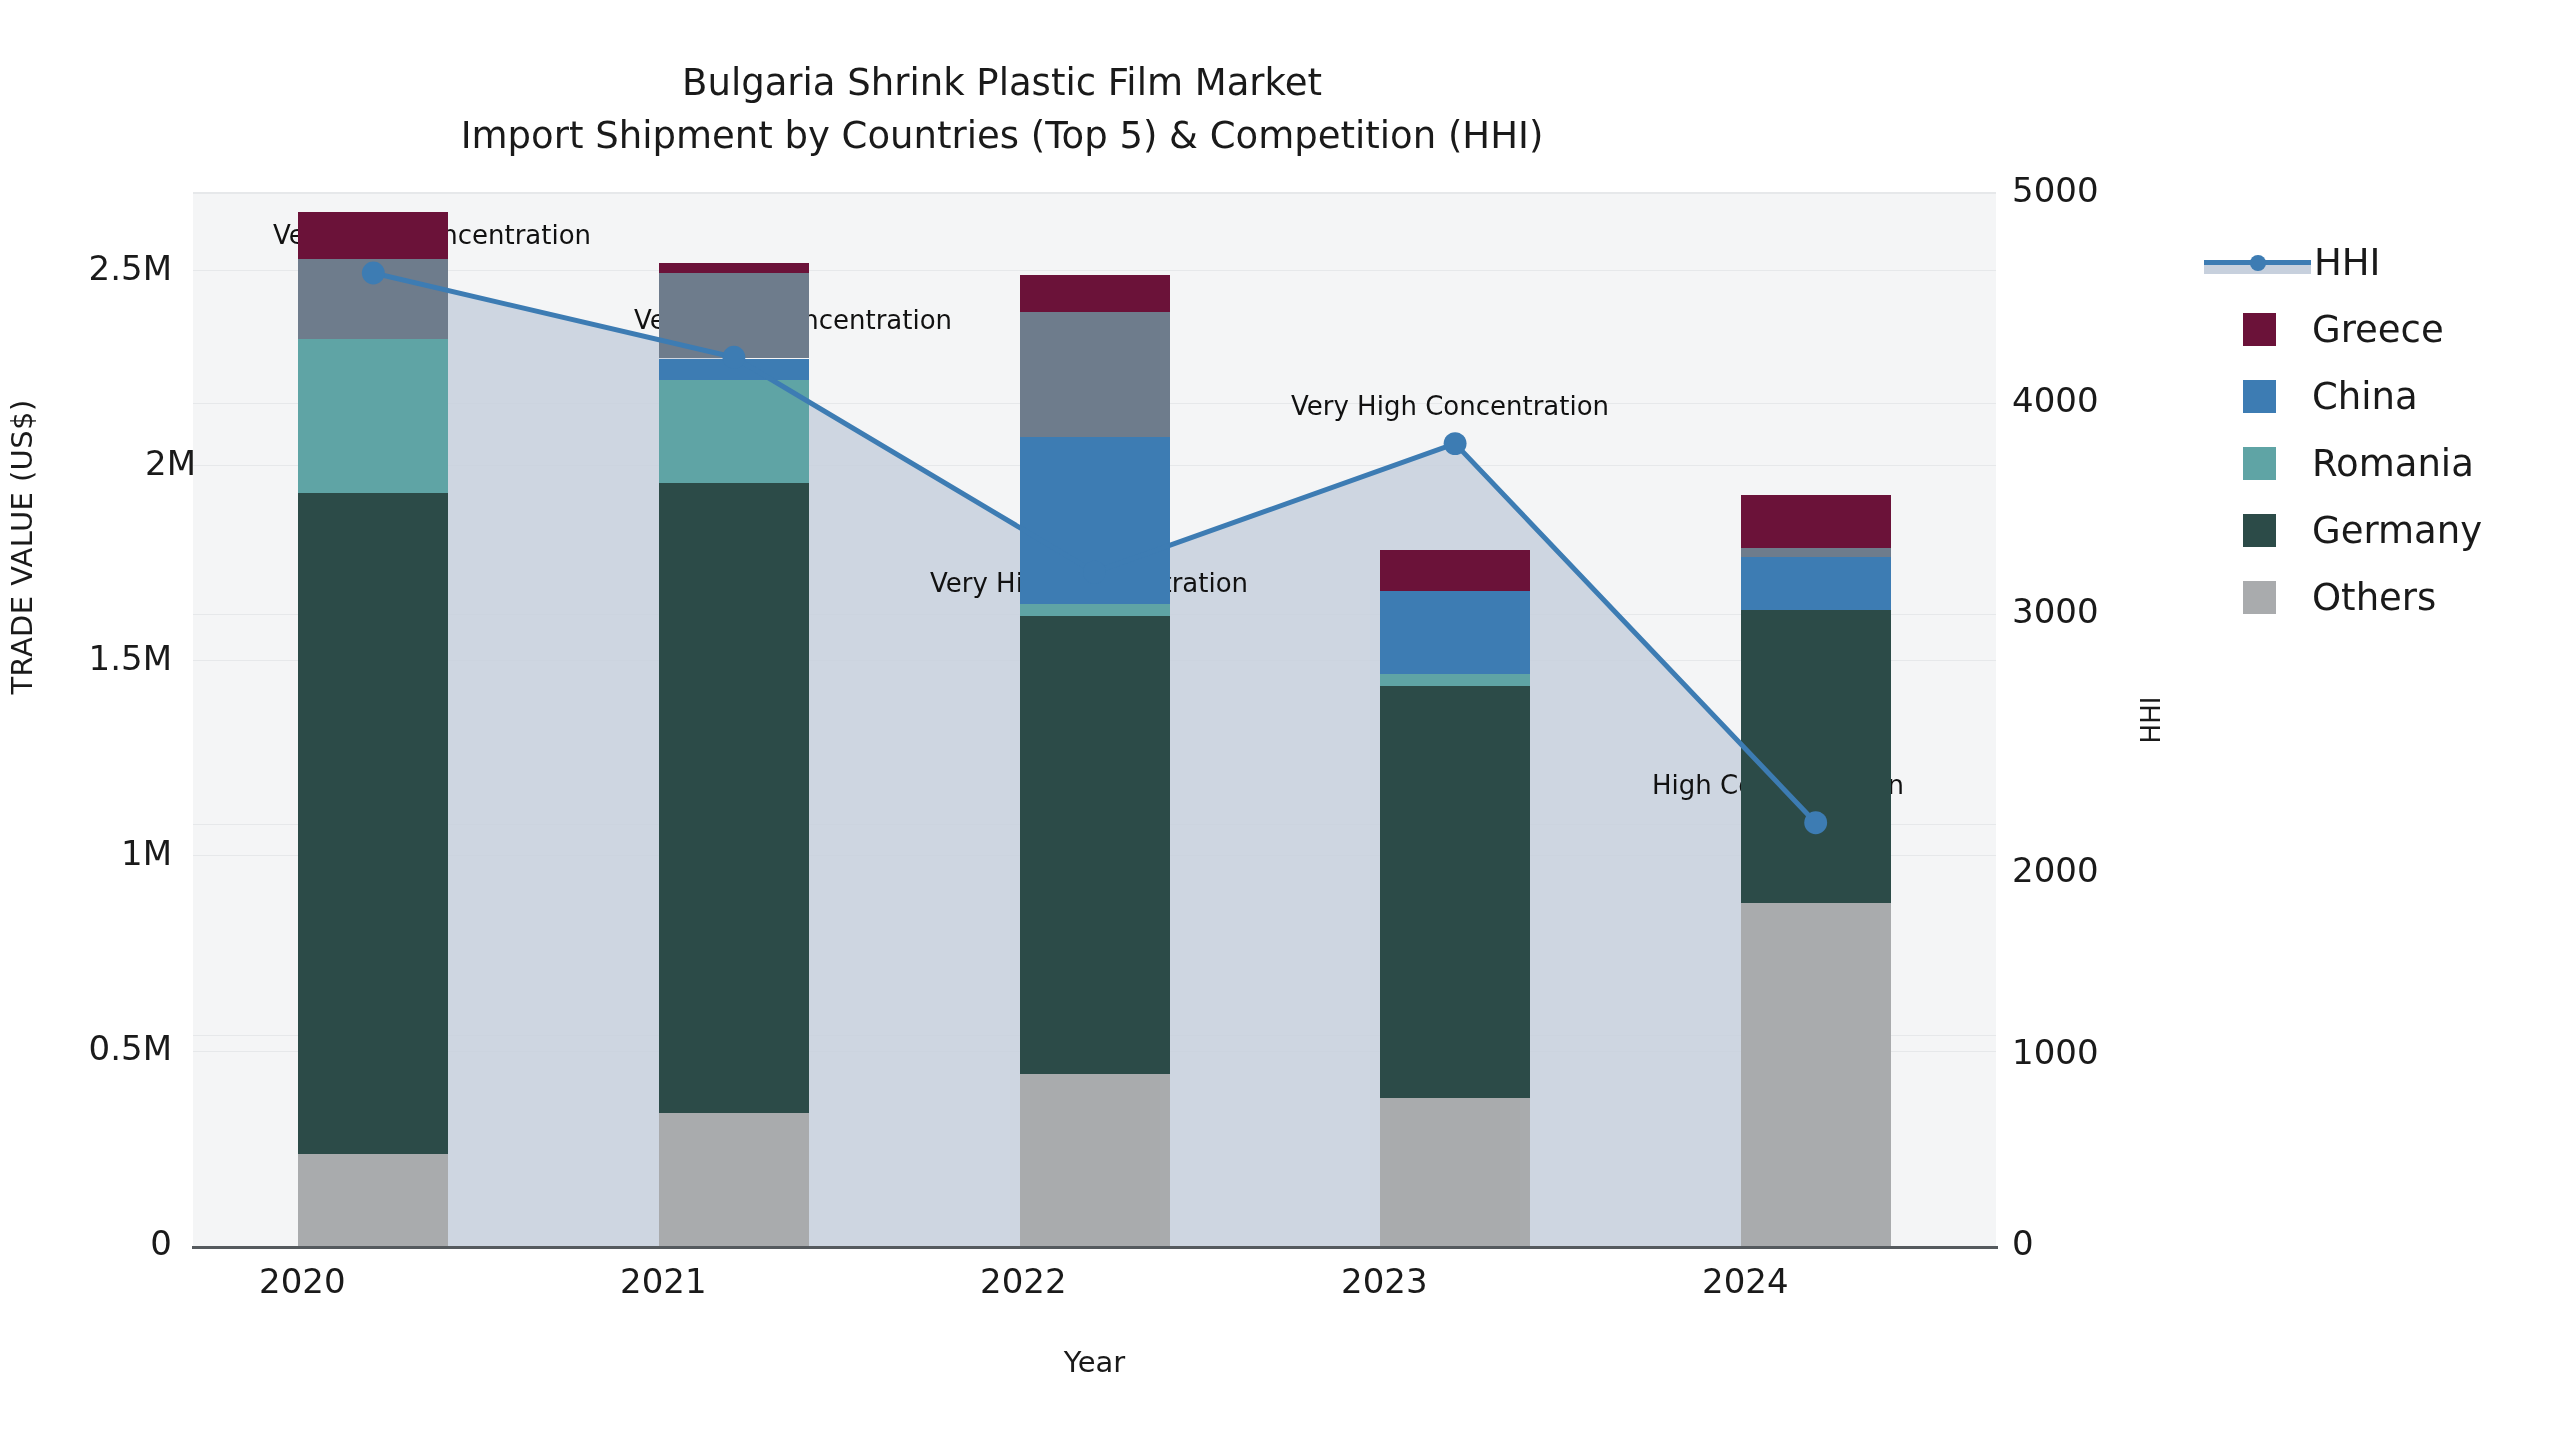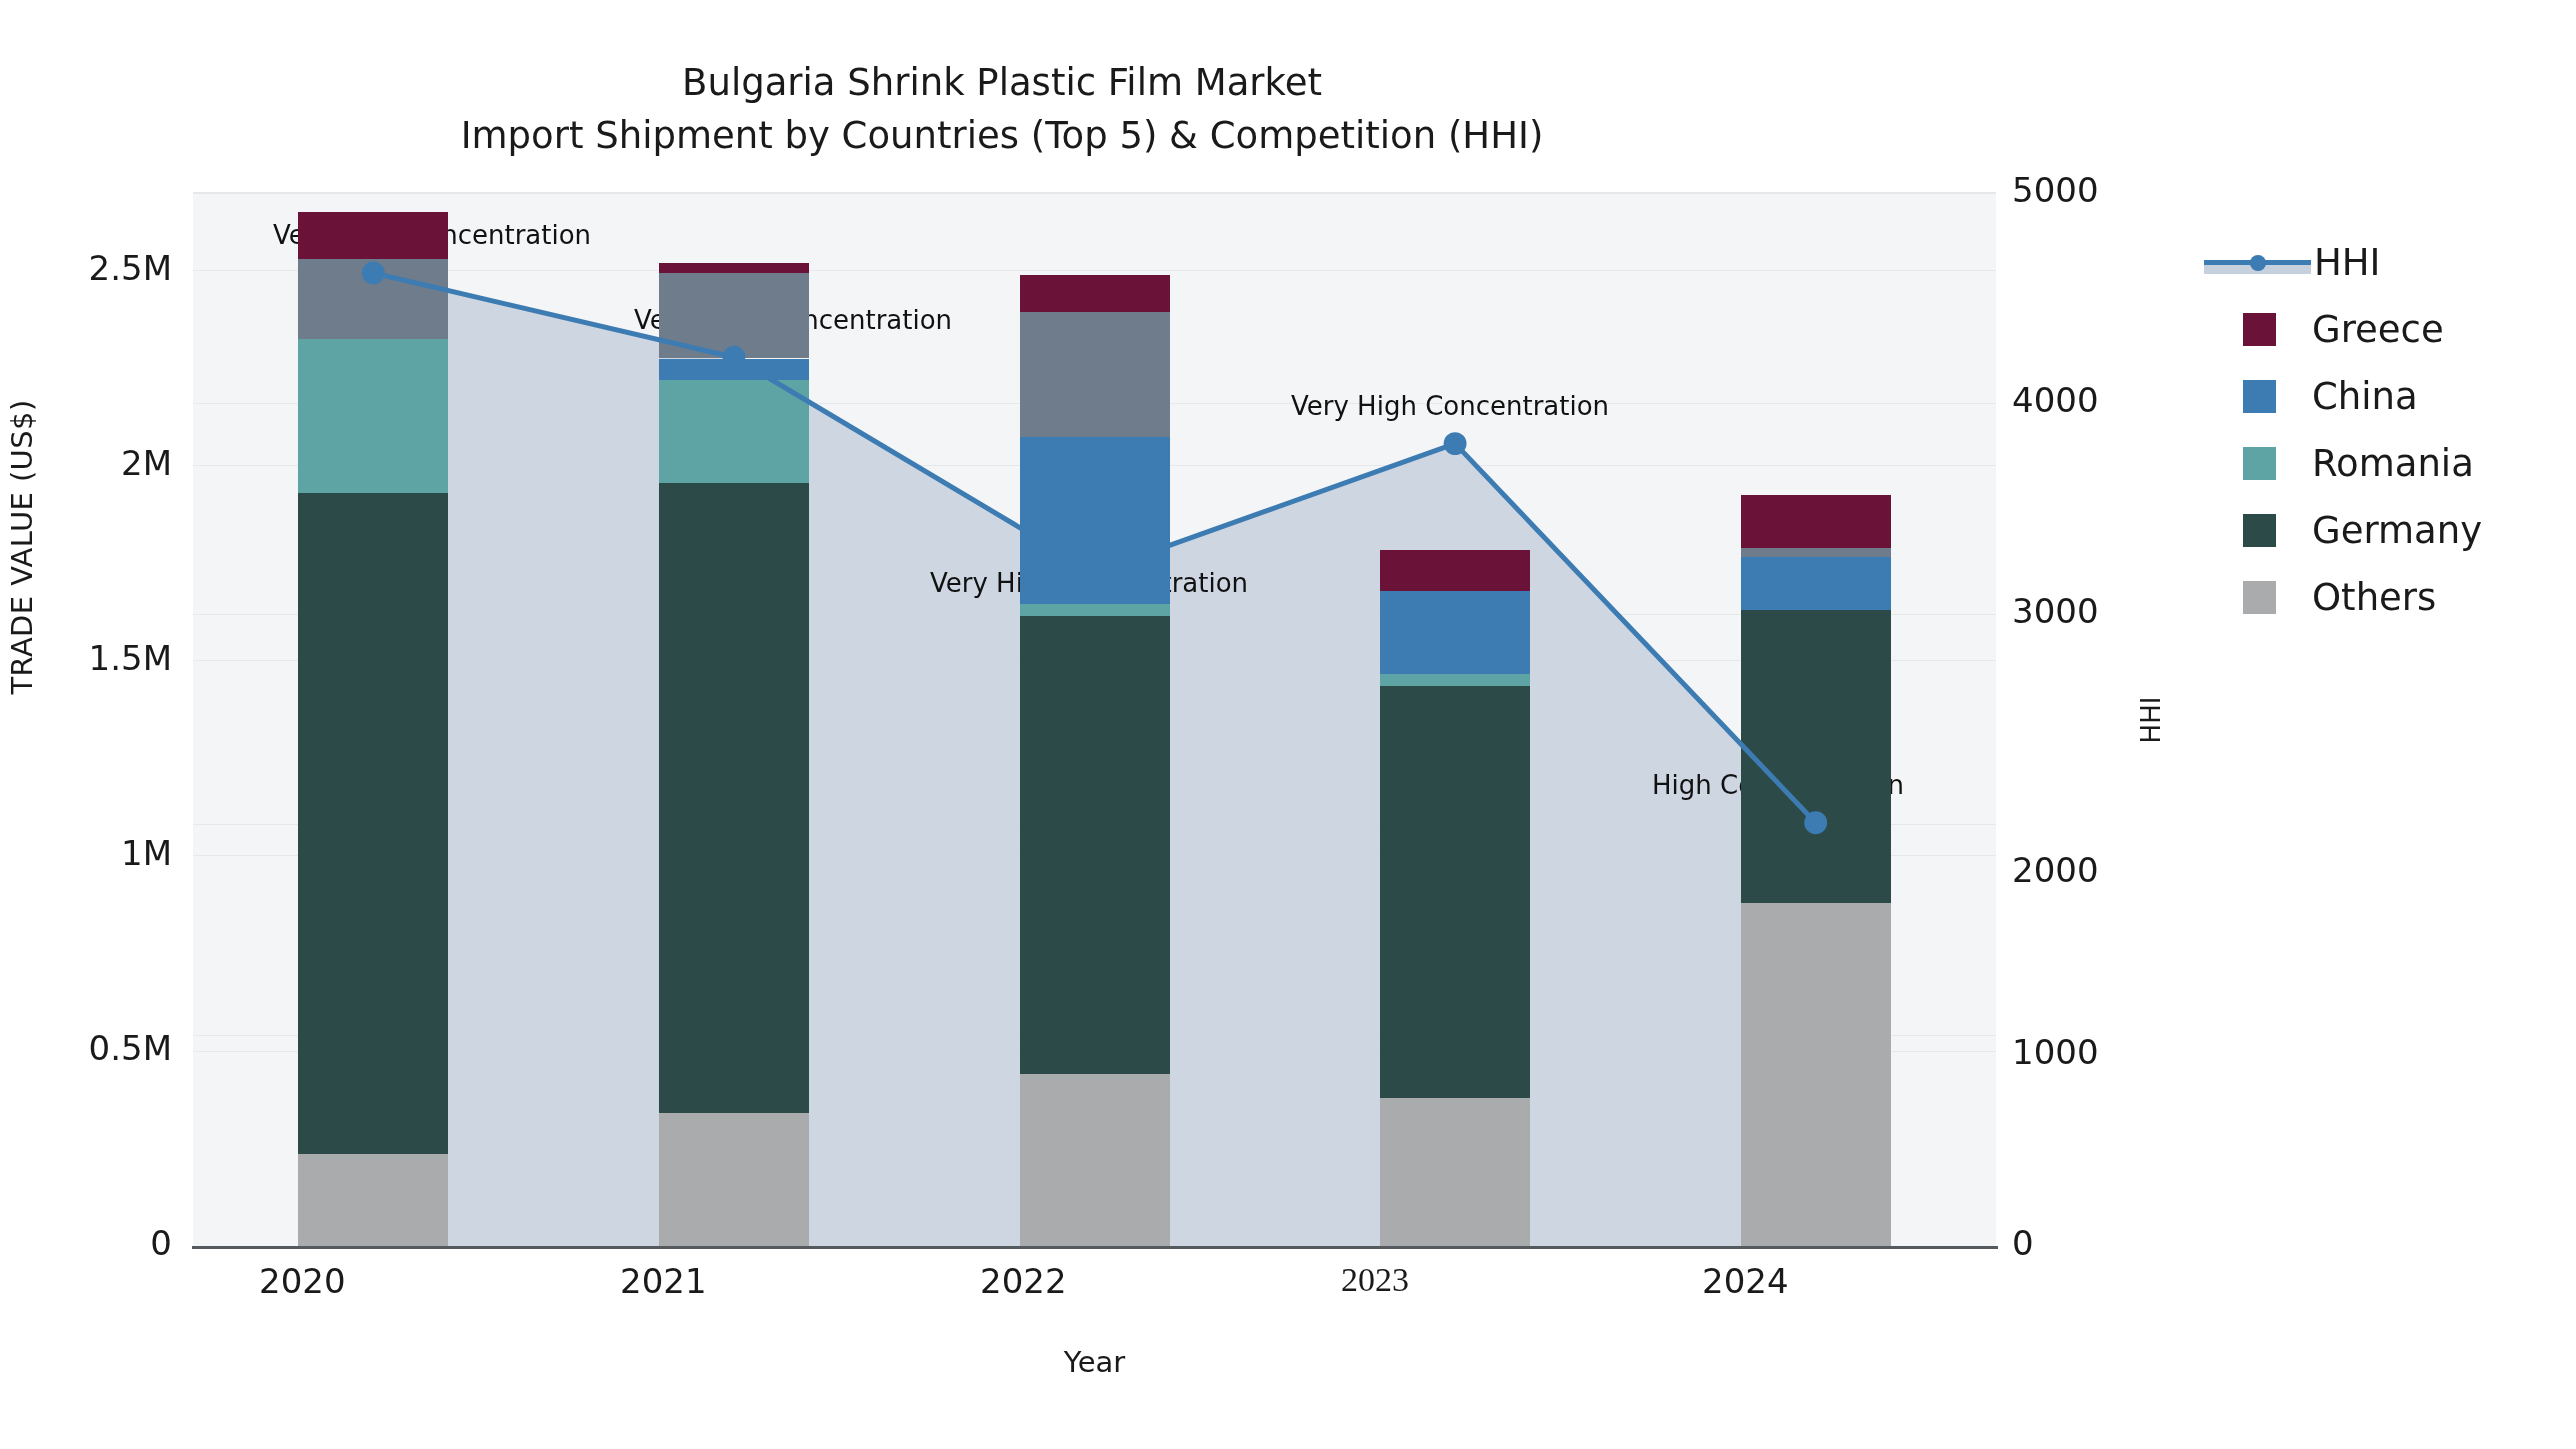--- a/index.html
+++ b/index.html
@@ -75,36 +75,36 @@
       <polygon points="252,1472 252,111.87199999999984 756,229.63200000000006 1260,529.92 1764,350.336 2268,880.256 2268,1472" fill="#c7d0dd" fill-opacity="0.85"></polygon>
     </svg>
 
   <div class="axis-bottom"></div>
 
   <div id="yticks-left">
       <div class="ytick-l" style="top: 1223px; left: 0px; width: 172px;">0</div>
       <div class="ytick-l" style="top: 1028px; left: 0px; width: 172px;">0.5M</div>
       <div class="ytick-l" style="top: 833px; left: 0px; width: 172px;">1M</div>
       <div class="ytick-l" style="top: 638px; left: 0px; width: 172px;">1.5M</div>
-      <div class="ytick-l" style="top: 443px; left: 0px; width: 172px;">2M</div>
+      <div class="ytick-l" style="top: 443px; left: 0px; width: 172px; padding-left: 24px;">2M</div>
       <div class="ytick-l" style="top: 248px; left: 0px; width: 172px;">2.5M</div>
     </div>
   <div id="yticks-right">
       <div class="ytick-r" style="top: 1223px; left: 2012px;">0</div>
       <div class="ytick-r" style="top: 1032px; left: 2012px;">1000</div>
       <div class="ytick-r" style="top: 802px; left: 2012px; margin-top: 48px;">2000</div>
       <div class="ytick-r" style="top: 591px; left: 2012px;">3000</div>
       <div class="ytick-r" style="top: 380px; left: 2012px;">4000</div>
       <div class="ytick-r" style="top: 170px; left: 2012px;">5000</div>
     </div>
   <div id="xticks">
       <div class="xtick" style="left: 259px; top: 1261px; width: 229px;">2020</div>
       <div class="xtick" style="left: 620px; top: 1261px; width: 229px;">2021</div>
       <div class="xtick" style="left: 980px; top: 1261px; width: 229px;">2022</div>
-      <div class="xtick" style="left: 1341px; top: 1261px; width: 229px; font-family: Liberation Serif, serif;">2023</div>
+      <div class="xtick" style="left: 1341px; top: 1261px; width: 229px;">2023</div>
       <div class="xtick" style="left: 1702px; top: 1261px; width: 229px;">2024</div>
     </div>
   <div id="annots">
       <div class="annot" style="left: 273px; top: 220px;">Very High Concentration</div>
       <div class="annot" style="left: 634px; top: 305px;">Very High Concentration</div>
       <div class="annot" style="left: 930px; top: 568px;">Very High Concentration</div>
       <div class="annot" style="left: 1291px; top: 391px;">Very High Concentration</div>
       <div class="annot" style="left: 1652px; top: 770px;">High Concentration</div>
     </div>
 

